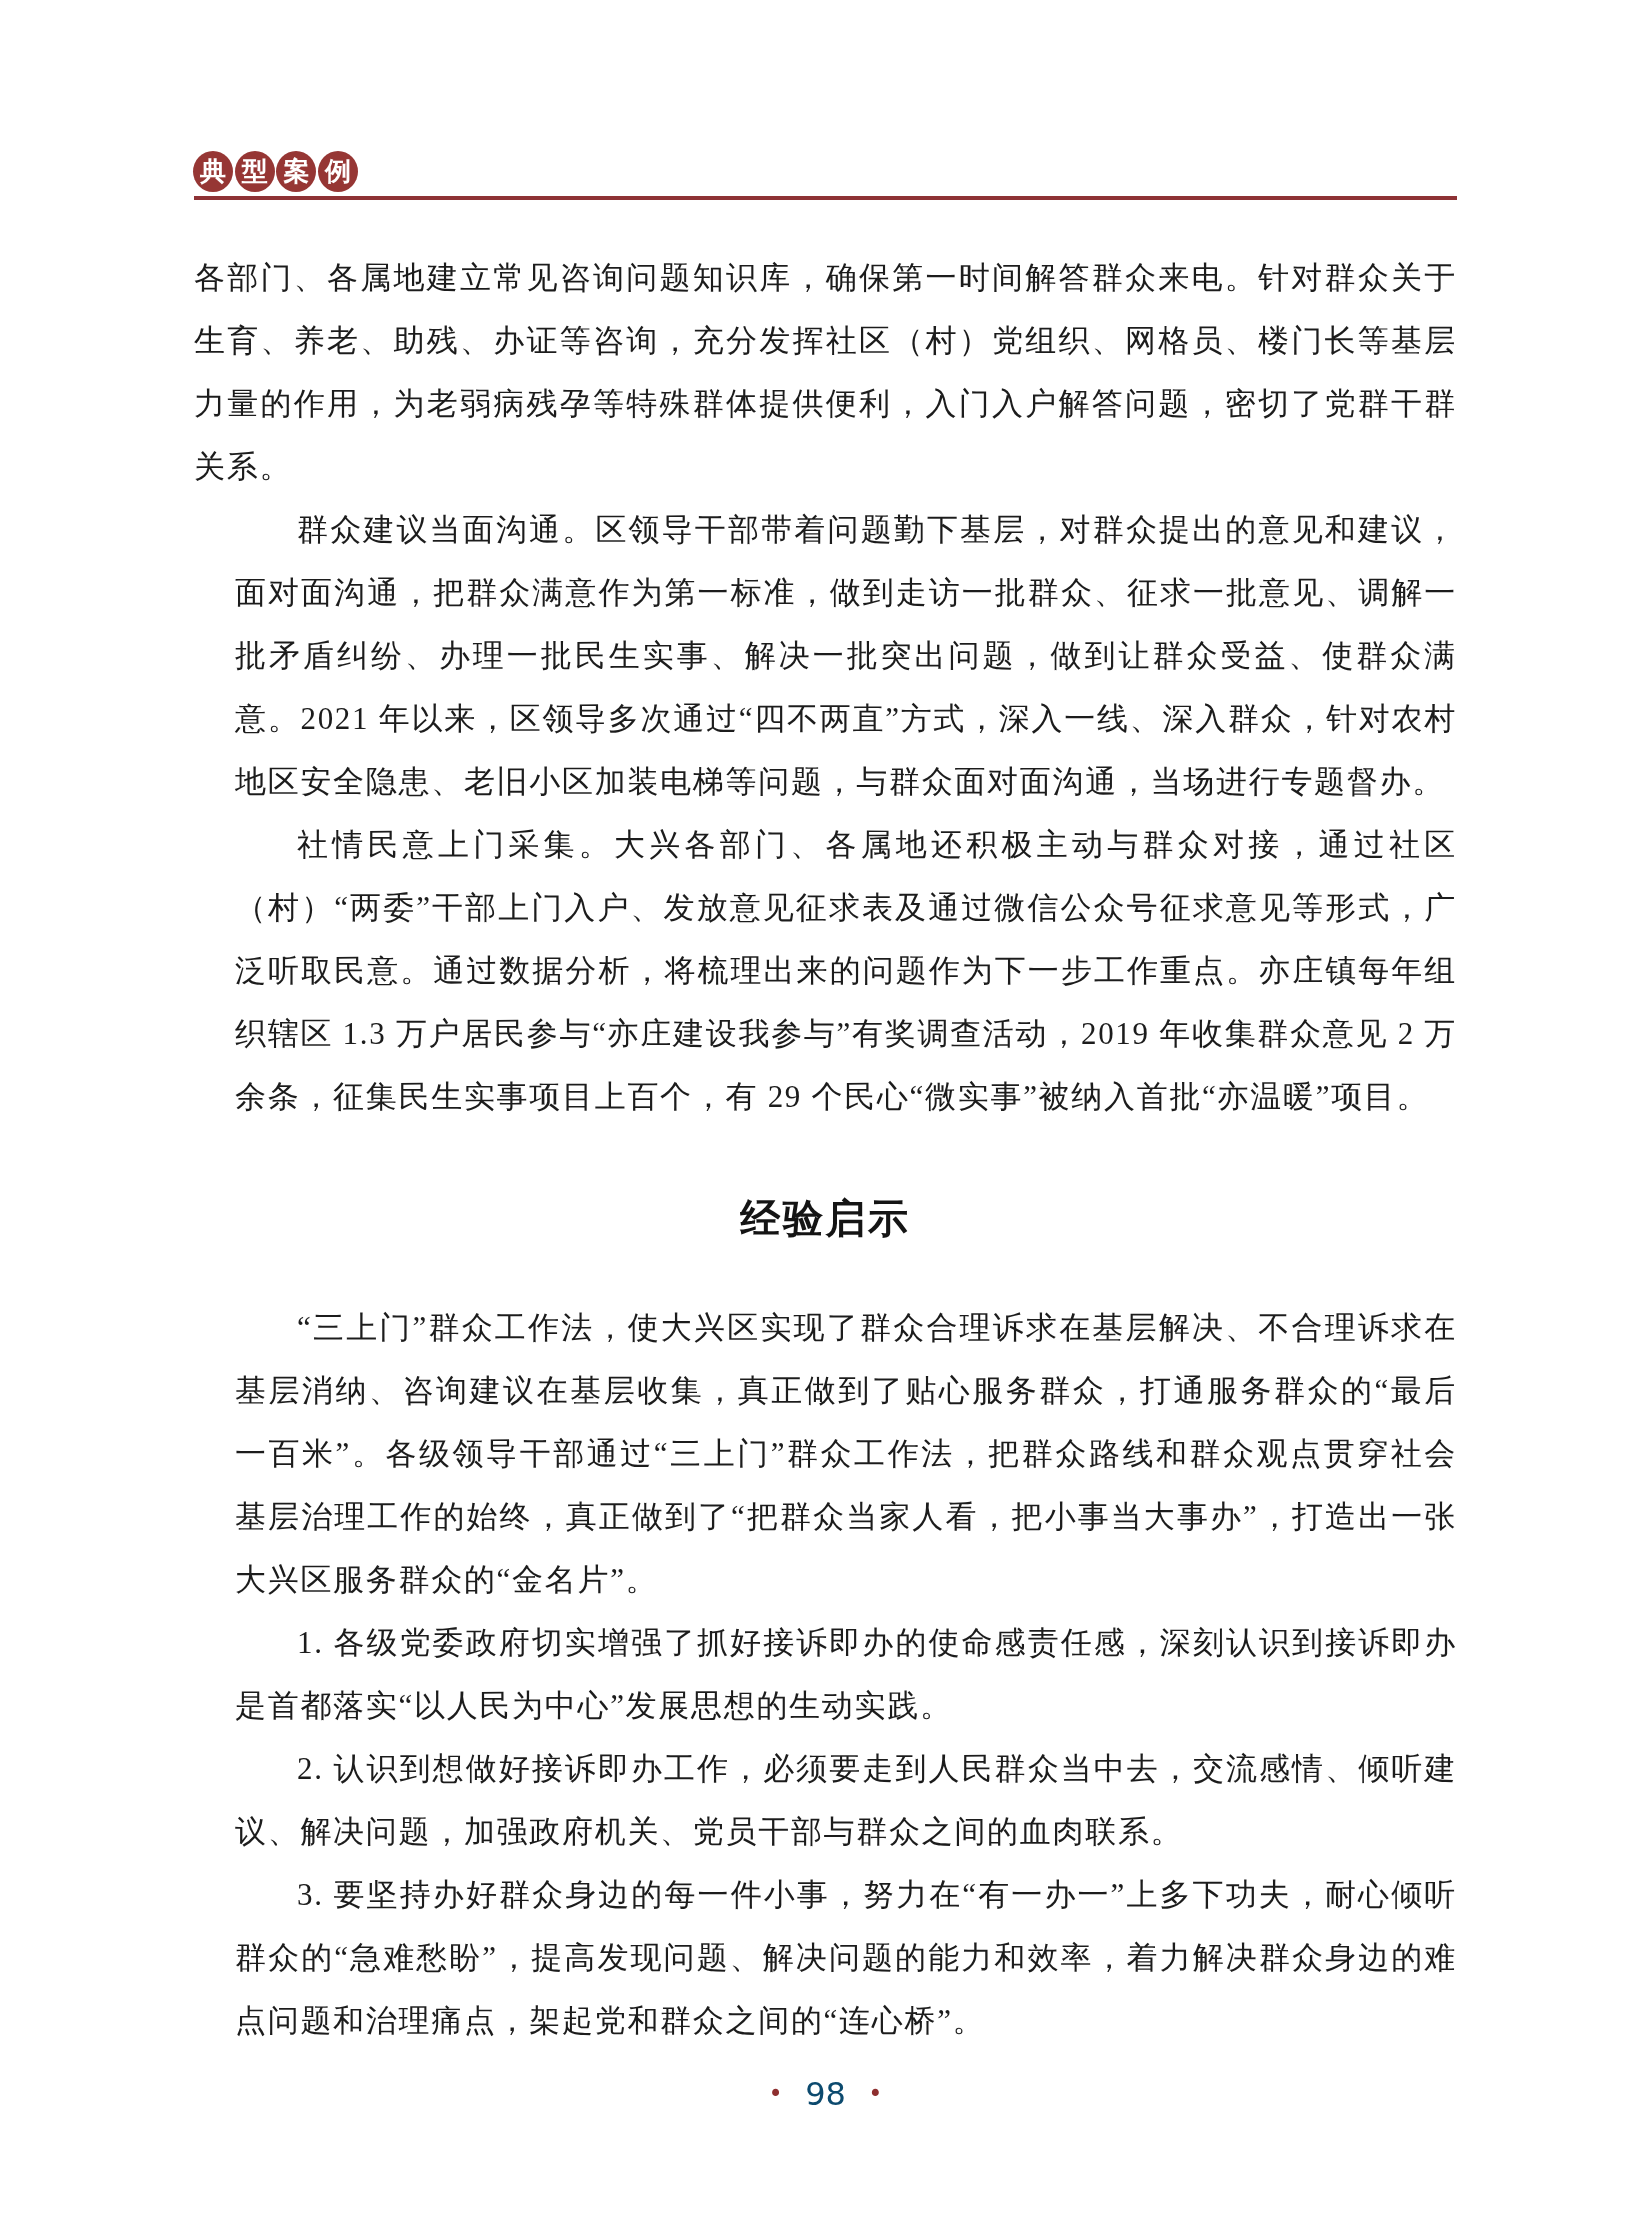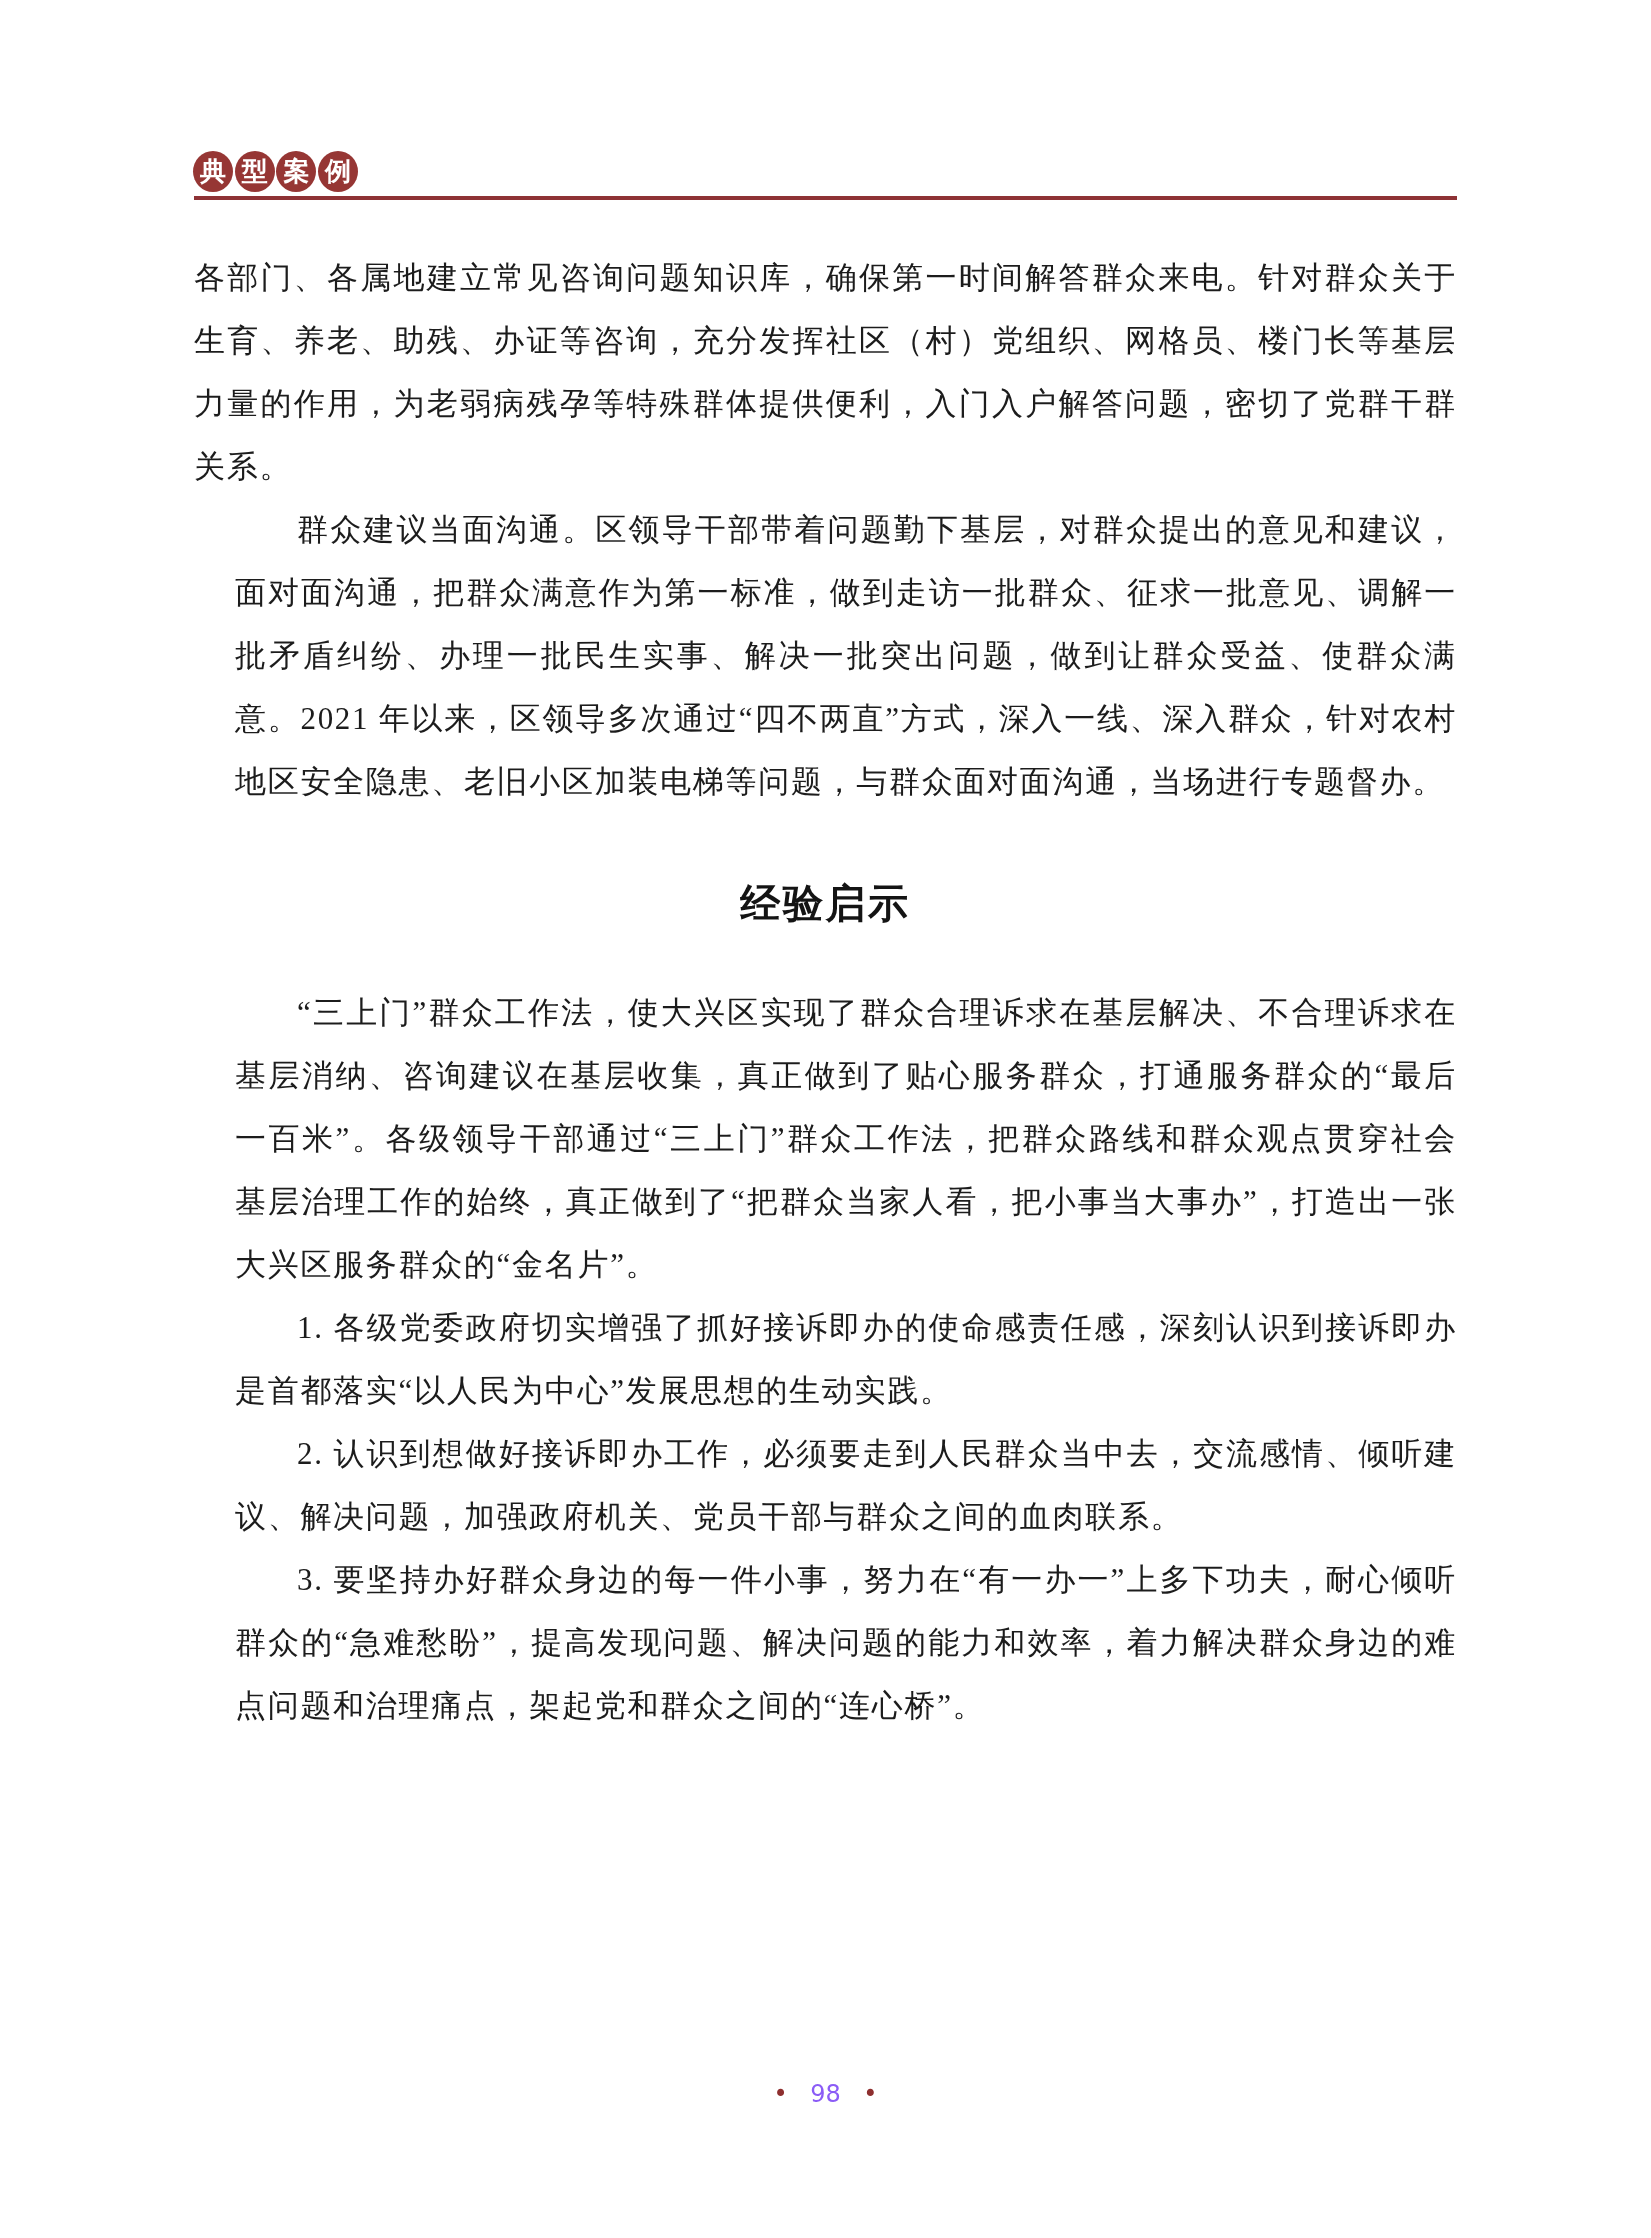--- a/index.html
+++ b/index.html
@@ -84,22 +84,22 @@
     justify-content: center;
     gap: 22.5px;
     font-family: "DejaVu Sans", "Liberation Sans", sans-serif;
   }
   .footer-dot {
     color: #8e2f2f;
     font-size: 24px;
     line-height: 24px;
   }
   .footer-num {
-    color: #8b5cf6;
-    font-size: 24px;
+    color: #0c4a6e;
+    font-size: 32px;
     line-height: 28.5px;
   }
 </style>
 </head>
 <body>
 
 <div class="page">
 
   <header class="page-header">
     <div class="badges">
@@ -107,20 +107,21 @@
       <span class="badge">型</span>
       <span class="badge">案</span>
       <span class="badge">例</span>
     </div>
     <div class="header-rule"></div>
   </header>
 
   <main class="body-text">
     <p class="para no-indent">各部门、各属地建立常见咨询问题知识库，确保第一时间解答群众来电。针对群众关于生育、养老、助残、办证等咨询，充分发挥社区（村）党组织、网格员、楼门长等基层力量的作用，为老弱病残孕等特殊群体提供便利，入门入户解答问题，密切了党群干群关系。</p>
     <p class="para indent">群众建议当面沟通。区领导干部带着问题勤下基层，对群众提出的意见和建议，面对面沟通，把群众满意作为第一标准，做到走访一批群众、征求一批意见、调解一批矛盾纠纷、办理一批民生实事、解决一批突出问题，做到让群众受益、使群众满意。2021 年以来，区领导多次通过“四不两直”方式，深入一线、深入群众，针对农村地区安全隐患、老旧小区加装电梯等问题，与群众面对面沟通，当场进行专题督办。</p>
+    <p class="para indent">社情民意上门采集。大兴各部门、各属地还积极主动与群众对接，通过社区（村）“两委”干部上门入户、发放意见征求表及通过微信公众号征求意见等形式，广泛听取民意。通过数据分析，将梳理出来的问题作为下一步工作重点。亦庄镇每年组织辖区 1.3 万户居民参与“亦庄建设我参与”有奖调查活动，2019 年收集群众意见 2 万余条，征集民生实事项目上百个，有 29 个民心“微实事”被纳入首批“亦温暖”项目。</p>
 
     <h2 class="section-heading">经验启示</h2>
 
     <p class="para indent">“三上门”群众工作法，使大兴区实现了群众合理诉求在基层解决、不合理诉求在基层消纳、咨询建议在基层收集，真正做到了贴心服务群众，打通服务群众的“最后一百米”。各级领导干部通过“三上门”群众工作法，把群众路线和群众观点贯穿社会基层治理工作的始终，真正做到了“把群众当家人看，把小事当大事办”，打造出一张大兴区服务群众的“金名片”。</p>
     <p class="para indent">1. 各级党委政府切实增强了抓好接诉即办的使命感责任感，深刻认识到接诉即办是首都落实“以人民为中心”发展思想的生动实践。</p>
     <p class="para indent">2. 认识到想做好接诉即办工作，必须要走到人民群众当中去，交流感情、倾听建议、解决问题，加强政府机关、党员干部与群众之间的血肉联系。</p>
     <p class="para indent">3. 要坚持办好群众身边的每一件小事，努力在“有一办一”上多下功夫，耐心倾听群众的“急难愁盼”，提高发现问题、解决问题的能力和效率，着力解决群众身边的难点问题和治理痛点，架起党和群众之间的“连心桥”。</p>
   </main>
 
   <footer class="page-footer">

